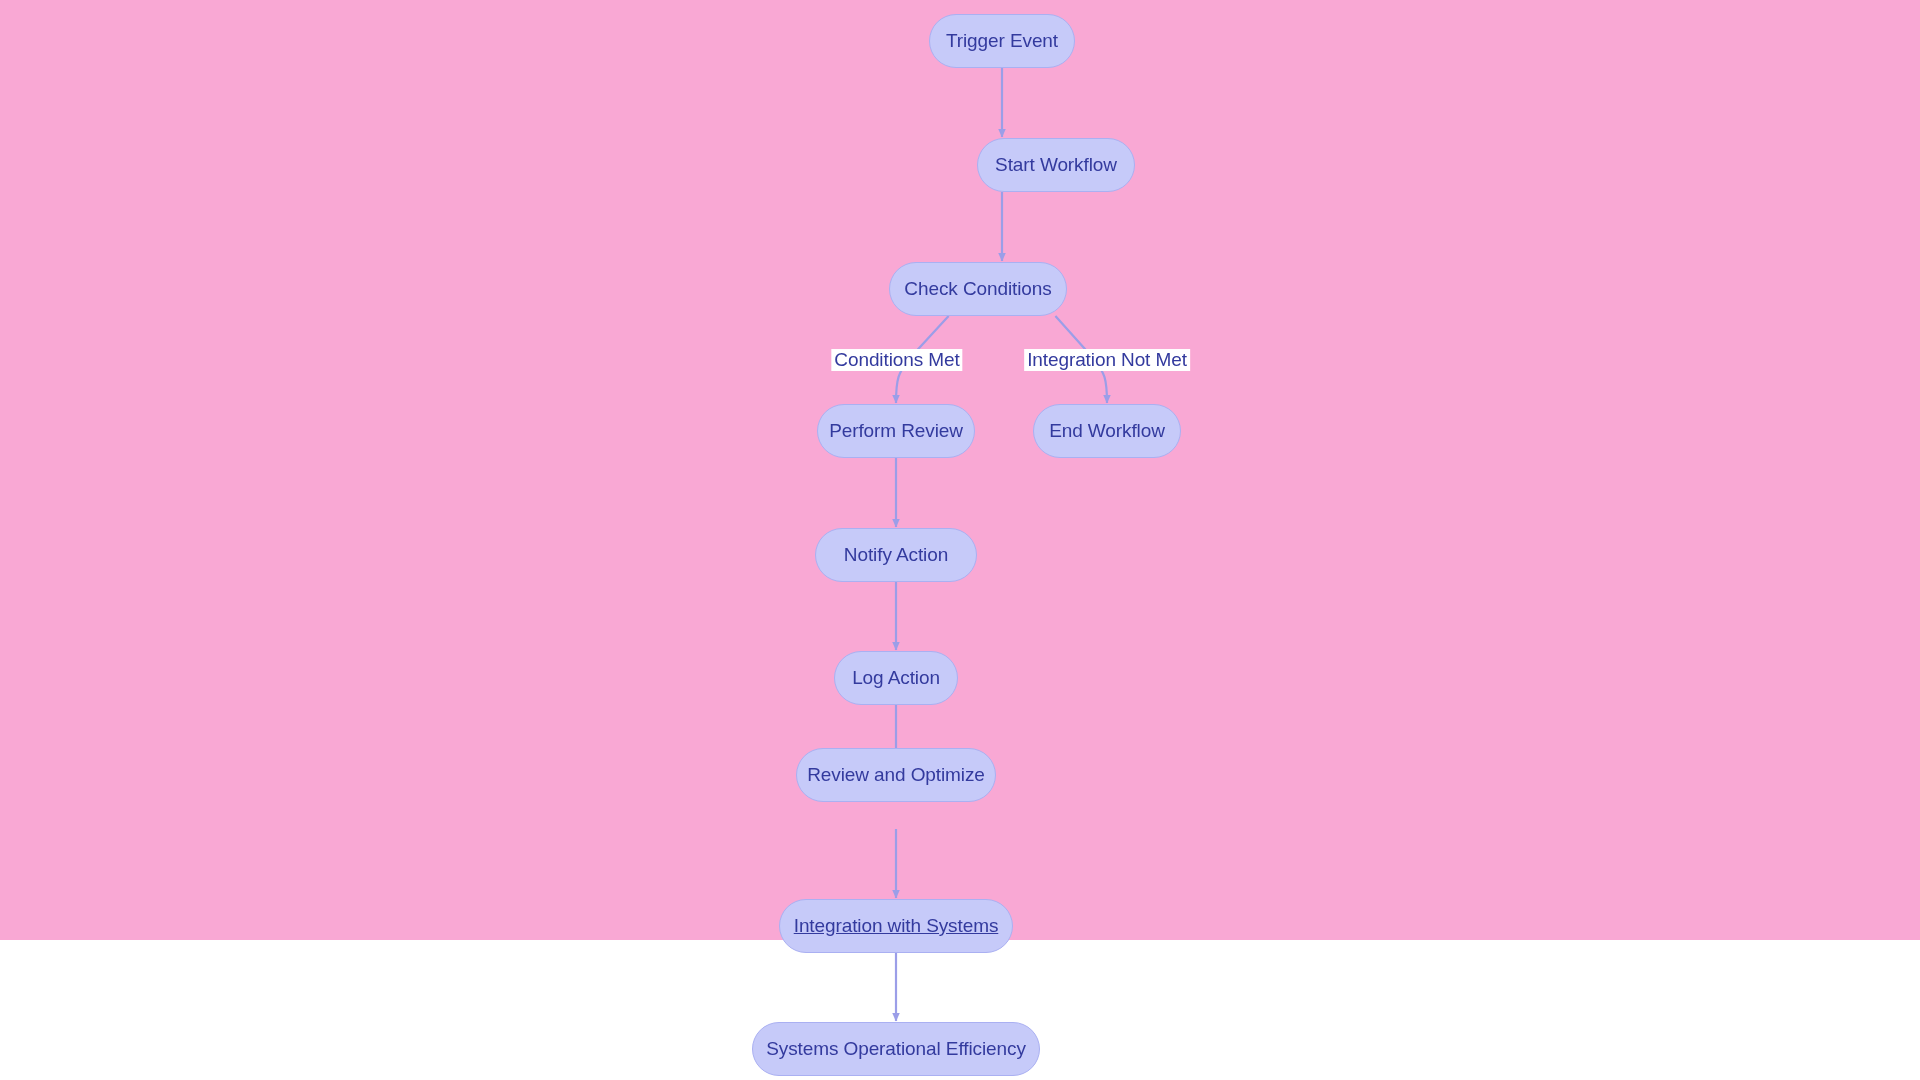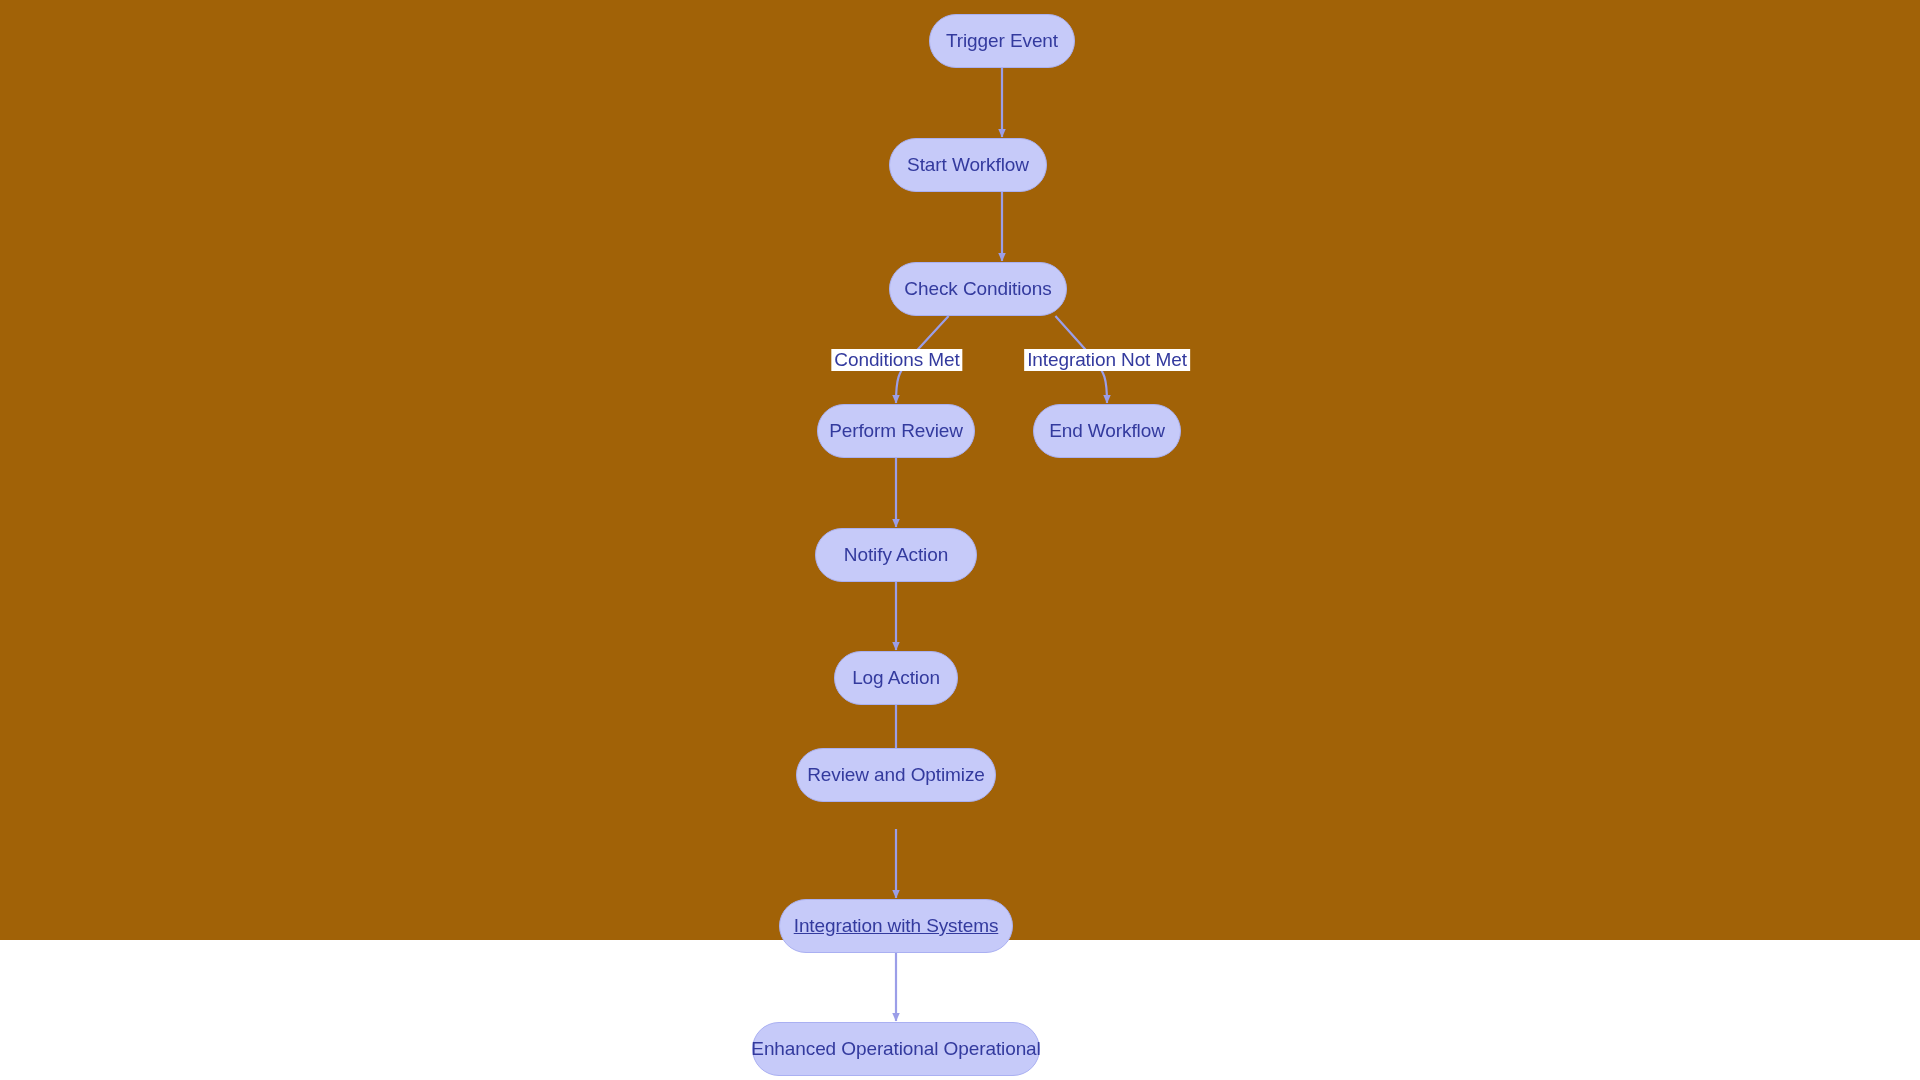--- a/index.html
+++ b/index.html
@@ -10,21 +10,21 @@
   body {
     width: 1920px;
     height: 1080px;
     overflow: hidden;
     font-family: "Liberation Sans", sans-serif;
   }
   #flowchart-canvas {
     position: relative;
     width: 1920px;
     height: 940px;
-    background: #a16207;
+    background: #f9a8d4;
   }
   #edge-layer {
     position: absolute;
     top: 0;
     left: 0;
     width: 1920px;
     height: 1080px;
     pointer-events: none;
   }
   .node {
@@ -75,28 +75,28 @@
         <path d="M896,458 L896,527"></path>
         <path d="M896,582 L896,650"></path>
         <path d="M896,705 L896,774"></path>
         <path d="M896,829 L896,898"></path>
         <path d="M896,953 L896,1021"></path>
       </g>
   </svg>
 
   <div id="node-layer">
       <div class="node" style="left: 1002px; top: 41px; width: 146px; height: 54px; background: rgb(198, 202, 249); border-color: rgb(170, 176, 242); color: rgb(51, 58, 158);">Trigger Event</div>
-      <div class="node" style="left: 968px; top: 165px; width: 158px; height: 54px; background: rgb(198, 202, 249); border-color: rgb(170, 176, 242); color: rgb(51, 58, 158);">Start Workflow</div>
+      <div class="node" style="left: 1056px; top: 165px; width: 158px; height: 54px; background: rgb(198, 202, 249); border-color: rgb(170, 176, 242); color: rgb(51, 58, 158);">Start Workflow</div>
       <div class="node" style="left: 978px; top: 289px; width: 178px; height: 54px; background: rgb(198, 202, 249); border-color: rgb(170, 176, 242); color: rgb(51, 58, 158);">Check Conditions</div>
       <div class="node" style="left: 896px; top: 431px; width: 158px; height: 54px; background: rgb(198, 202, 249); border-color: rgb(170, 176, 242); color: rgb(51, 58, 158);">Perform Review</div>
       <div class="node" style="left: 1107px; top: 431px; width: 148px; height: 54px; background: rgb(198, 202, 249); border-color: rgb(170, 176, 242); color: rgb(51, 58, 158);">End Workflow</div>
       <div class="node" style="left: 896px; top: 555px; width: 162px; height: 54px; background: rgb(198, 202, 249); border-color: rgb(170, 176, 242); color: rgb(51, 58, 158);">Notify Action</div>
       <div class="node" style="left: 896px; top: 678px; width: 124px; height: 54px; background: rgb(198, 202, 249); border-color: rgb(170, 176, 242); color: rgb(51, 58, 158);">Log Action</div>
       <div class="node" style="left: 896px; top: 775px; width: 200px; height: 54px; background: rgb(198, 202, 249); border-color: rgb(170, 176, 242); color: rgb(51, 58, 158);">Review and Optimize</div>
       <div class="node" style="left: 896px; top: 926px; width: 234px; height: 54px; background: rgb(198, 202, 249); border-color: rgb(170, 176, 242); color: rgb(51, 58, 158); text-decoration: underline;">Integration with Systems</div>
-      <div class="node" style="left: 896px; top: 1049px; width: 288px; height: 54px; background: rgb(198, 202, 249); border-color: rgb(170, 176, 242); color: rgb(51, 58, 158);">Enhanced Operational Operational</div>
+      <div class="node" style="left: 896px; top: 1049px; width: 288px; height: 54px; background: rgb(198, 202, 249); border-color: rgb(170, 176, 242); color: rgb(51, 58, 158);">Systems Operational Efficiency</div>
     </div>
   <div id="label-layer">
       <div class="edge-label" style="left: 897px; top: 360px; color: rgb(51, 58, 158);">Conditions Met</div>
       <div class="edge-label" style="left: 1107px; top: 360px; color: rgb(51, 58, 158);">Integration Not Met</div>
     </div>
 
 </div>
 
 </body></html>

